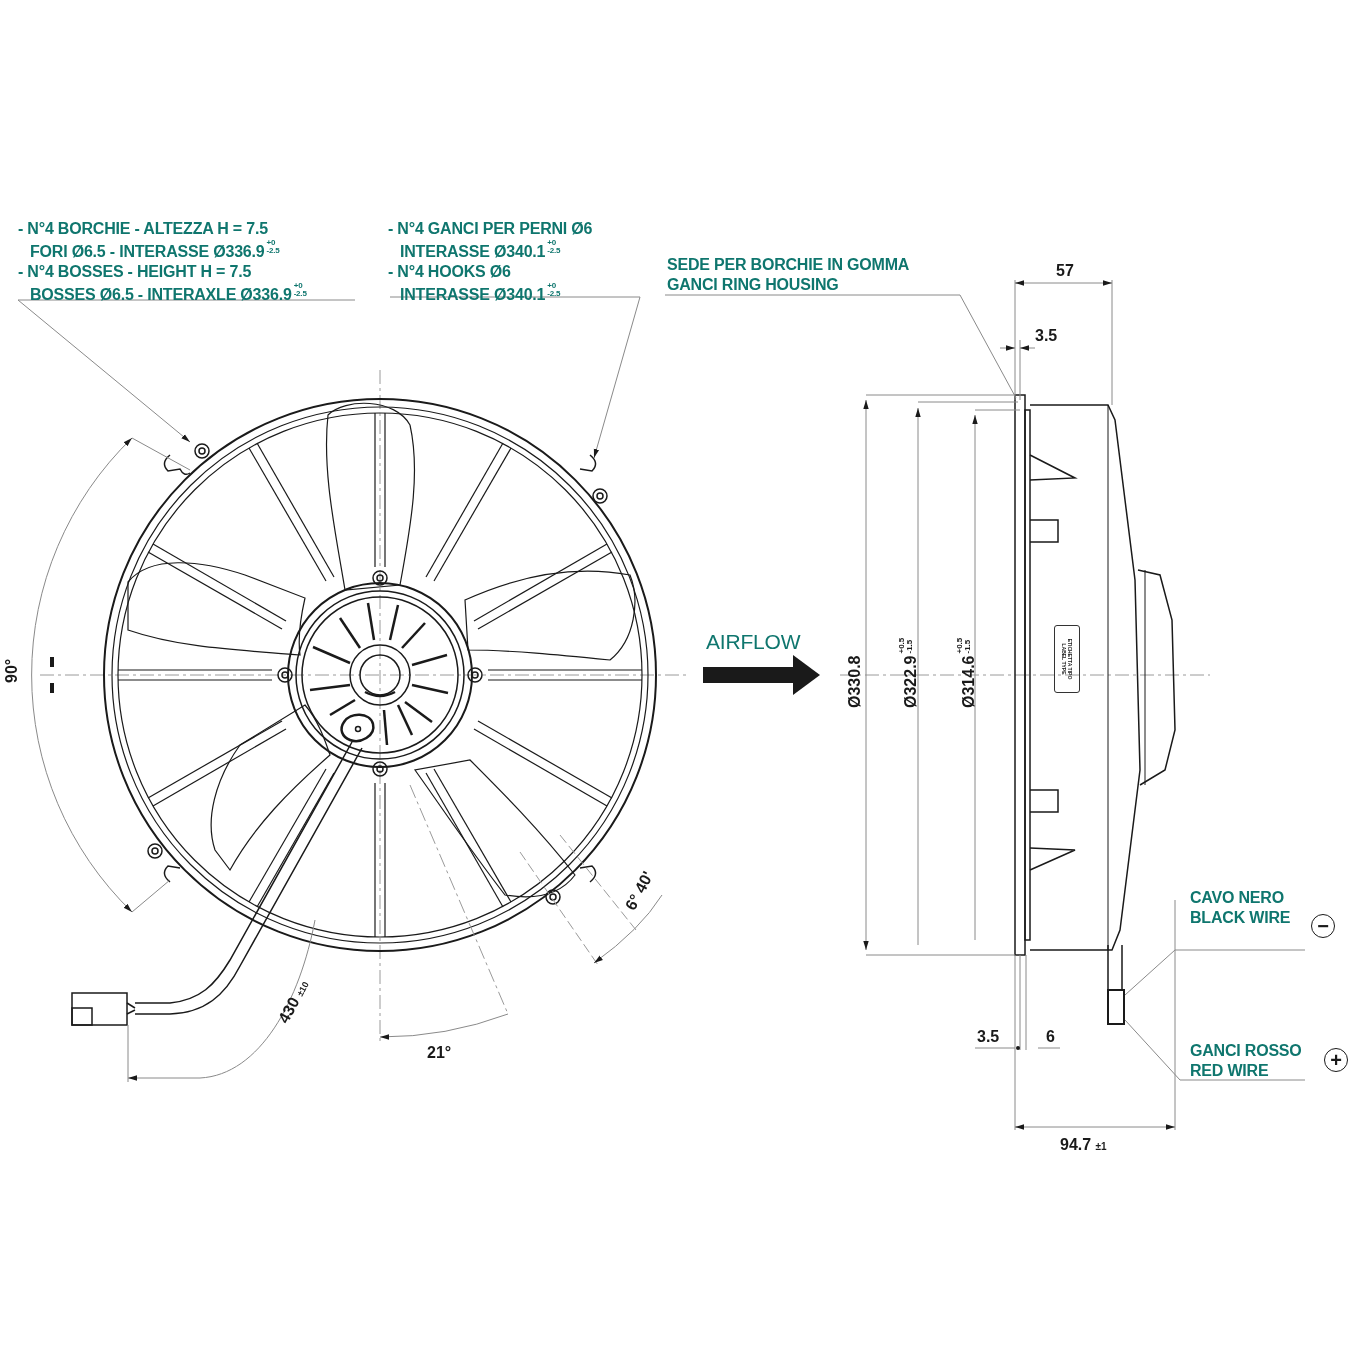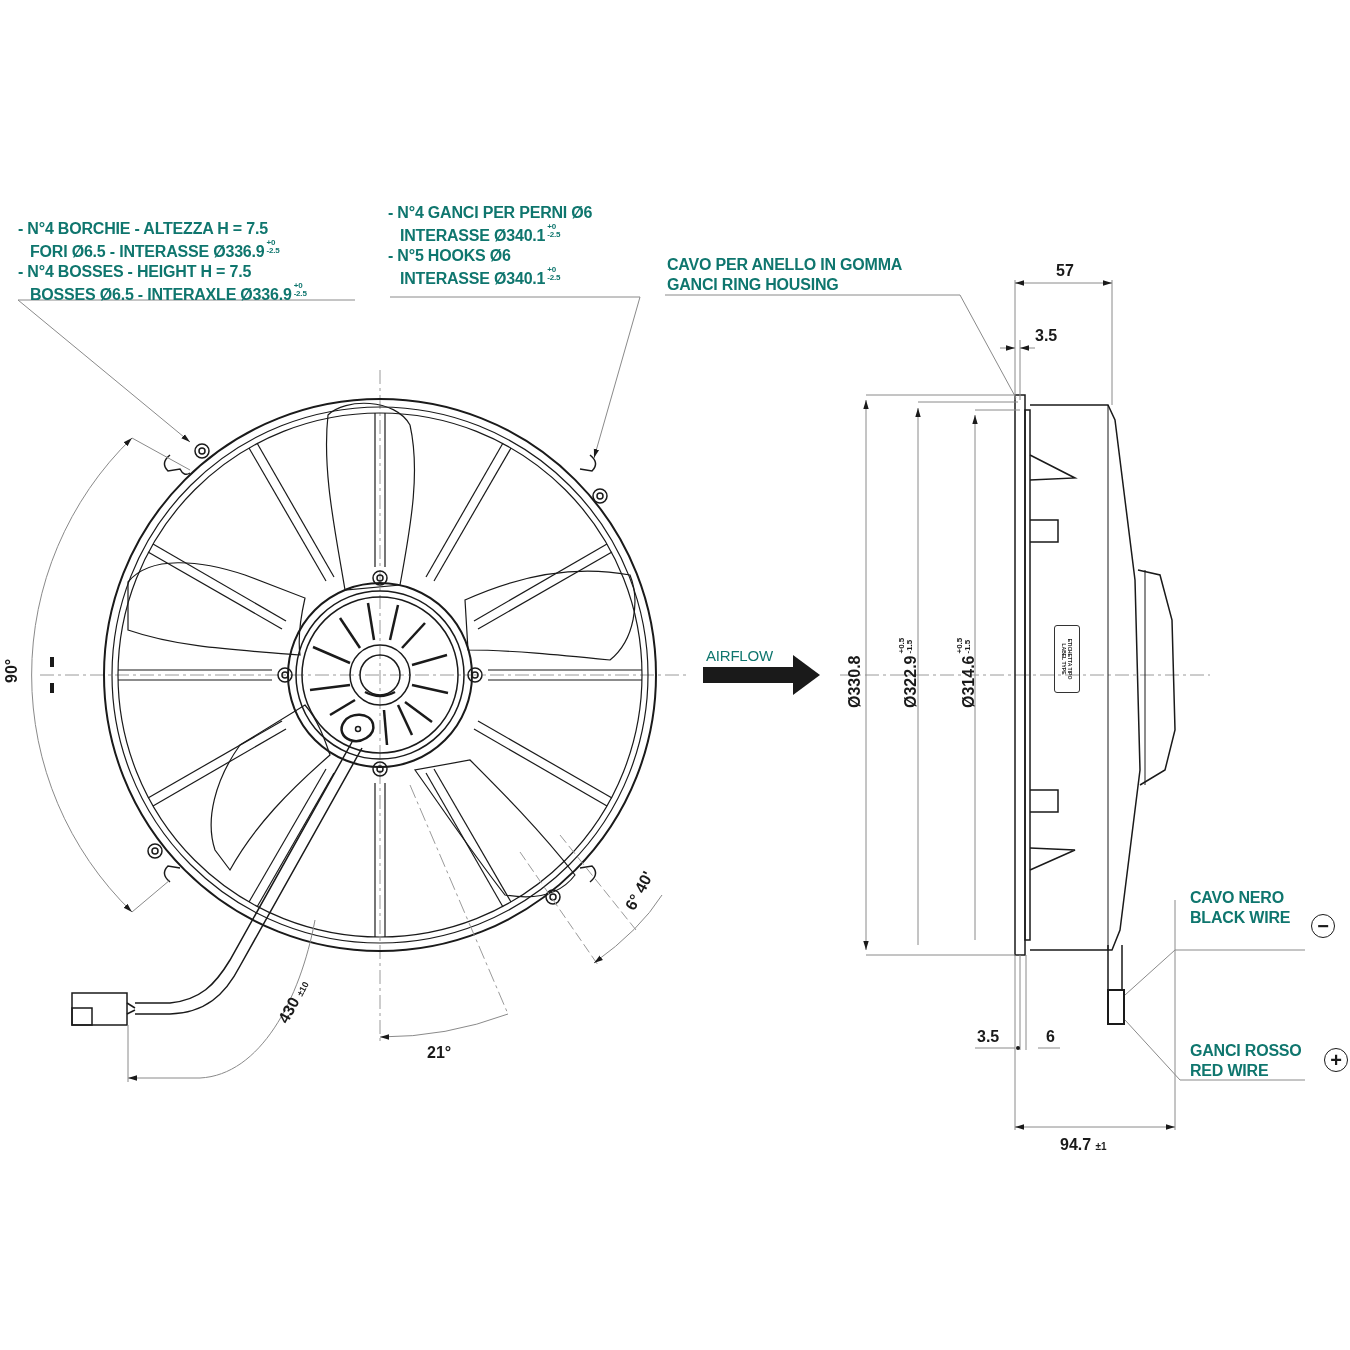--- a/index.html
+++ b/index.html
@@ -226,38 +226,38 @@
   </g>
 </svg>
 
 <div class="lbl" style="left:18px; top:219px;">
   <div>- N°4 BORCHIE - ALTEZZA H = 7.5</div>
   <div style="padding-left:12px;"><span>FORI Ø6.5 - INTERASSE Ø336.9</span><span class="tol"><span>+0</span><span>-2.5</span></span></div>
   <div>- N°4 BOSSES - HEIGHT H = 7.5</div>
   <div style="padding-left:12px;"><span>BOSSES Ø6.5 - INTERAXLE Ø336.9</span><span class="tol"><span>+0</span><span>-2.5</span></span></div>
 </div>
 
-<div class="lbl" style="left:388px; top:203px;">
+<div class="lbl" style="left:388px; top:219px;">
   <div>- N°4 GANCI PER PERNI Ø6</div>
   <div style="padding-left:12px;"><span>INTERASSE Ø340.1</span><span class="tol"><span>+0</span><span>-2.5</span></span></div>
-  <div>- N°5 HOOKS Ø6</div>
+  <div>- N°4 HOOKS Ø6</div>
   <div style="padding-left:12px;"><span>INTERASSE Ø340.1</span><span class="tol"><span>+0</span><span>-2.5</span></span></div>
 </div>
 
 <div class="lbl" style="left:667px; top:255px;">
-  <div>CAVO PER ANELLO IN GOMMA</div>
+  <div>SEDE PER BORCHIE IN GOMMA</div>
   <div>GANCI RING HOUSING</div>
 </div>
 
 <div class="dim rot" style="left:3px; top:683px; transform: rotate(-90deg);">90°</div>
 <div class="dim" style="left:427px; top:1004px;margin-top:40px;">21°</div>
 <div class="dim rot" style="left:622px; top:905px; transform: rotate(-62deg);">6° 40'</div>
 <div class="dim rot" style="left:275px; top:1018px; transform: rotate(-62deg);"><span>430</span> <span style="font-size:9px;">±10</span></div>
 
-<div class="lbl" style="left:706px; top:646px; font-weight:normal; font-size:15px;">AIRFLOW</div>
+<div class="lbl" style="left:706px; top:632px; font-weight:normal; font-size:21px;">AIRFLOW</div>
 
 <div class="dim" style="left:1056px; top:262px;">57</div>
 <div class="dim" style="left:1035px; top:327px;">3.5</div>
 <div class="dim" style="left:977px; top:1028px;">3.5</div>
 <div class="dim" style="left:1046px; top:1028px;">6</div>
 <div class="dim" style="left:1060px; top:1107px;margin-top:29px;"><span>94.7</span> <span style="font-size:10px;">±1</span></div>
 
 <div class="dim rot" style="left:846px; top:708px; transform: rotate(-90deg);">Ø330.8</div>
 <div class="dim rot" style="left:898px; top:708px; transform: rotate(-90deg);"><span>Ø322.9</span><span class="tol"><span>+0.5</span><span>-1.5</span></span></div>
 <div class="dim rot" style="left:956px; top:708px; transform: rotate(-90deg);"><span>Ø314.6</span><span class="tol"><span>+0.5</span><span>-1.5</span></span></div>

